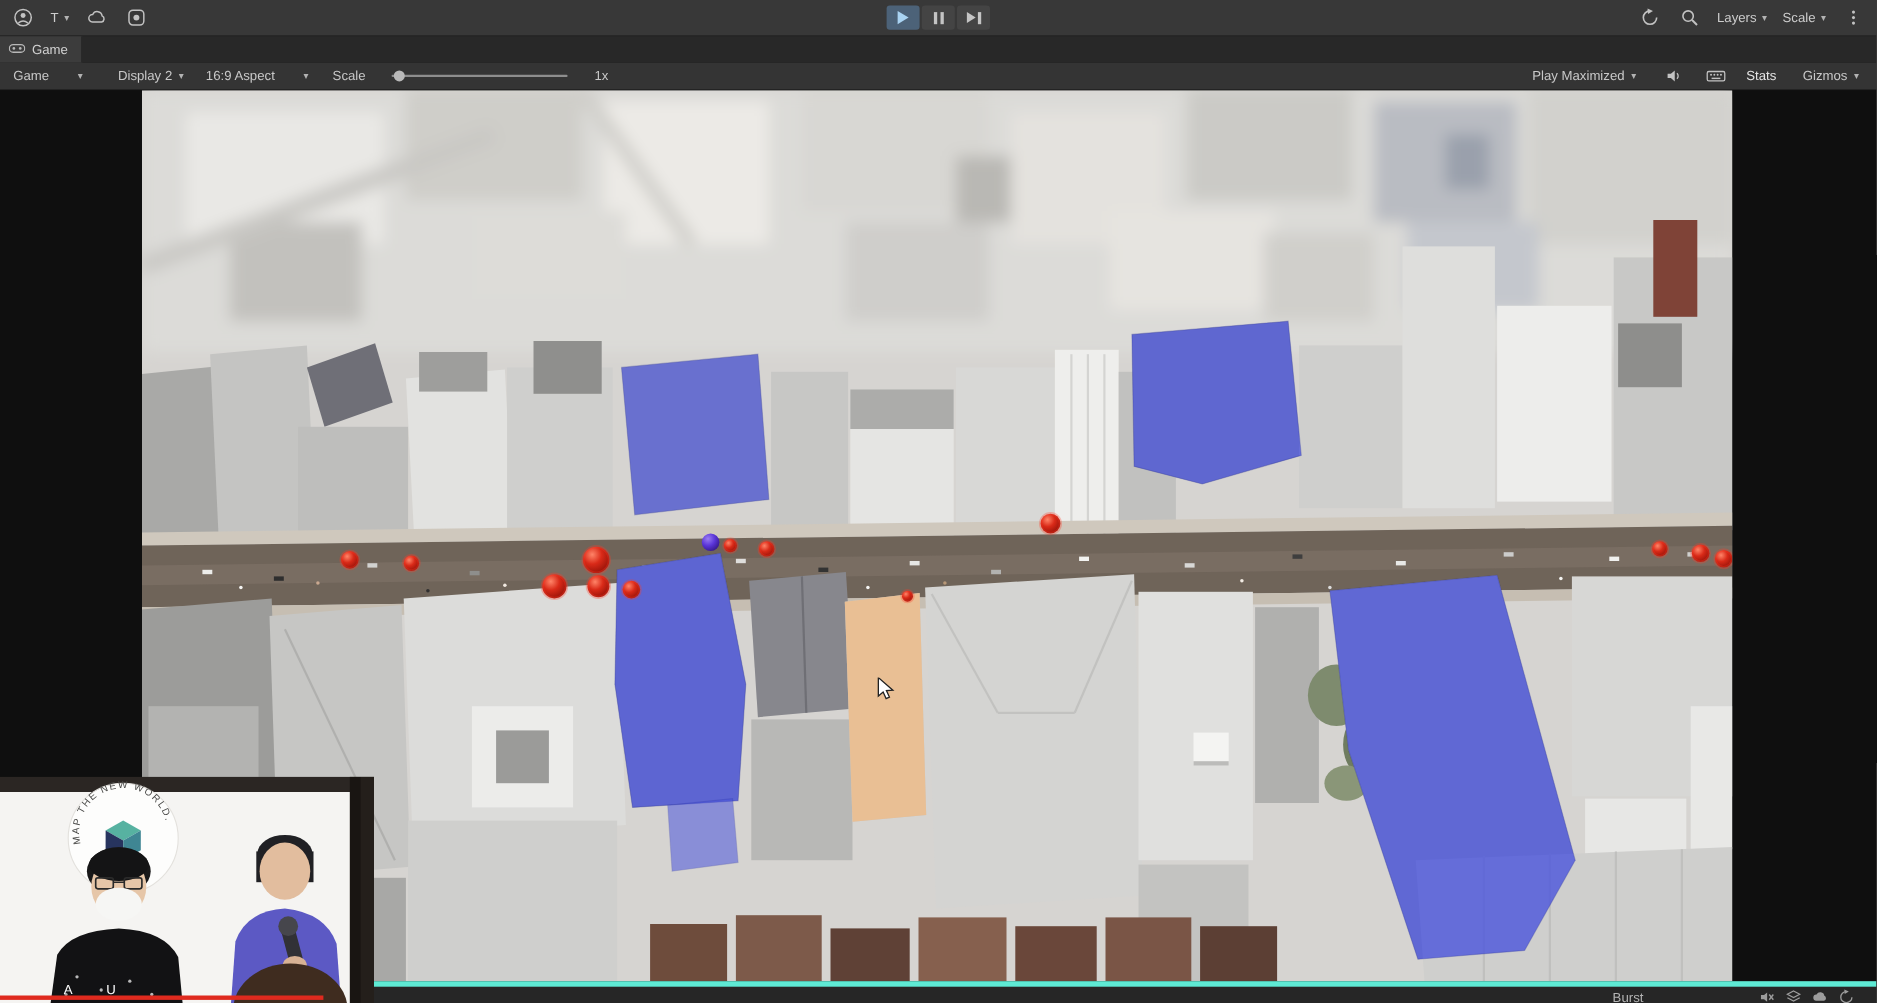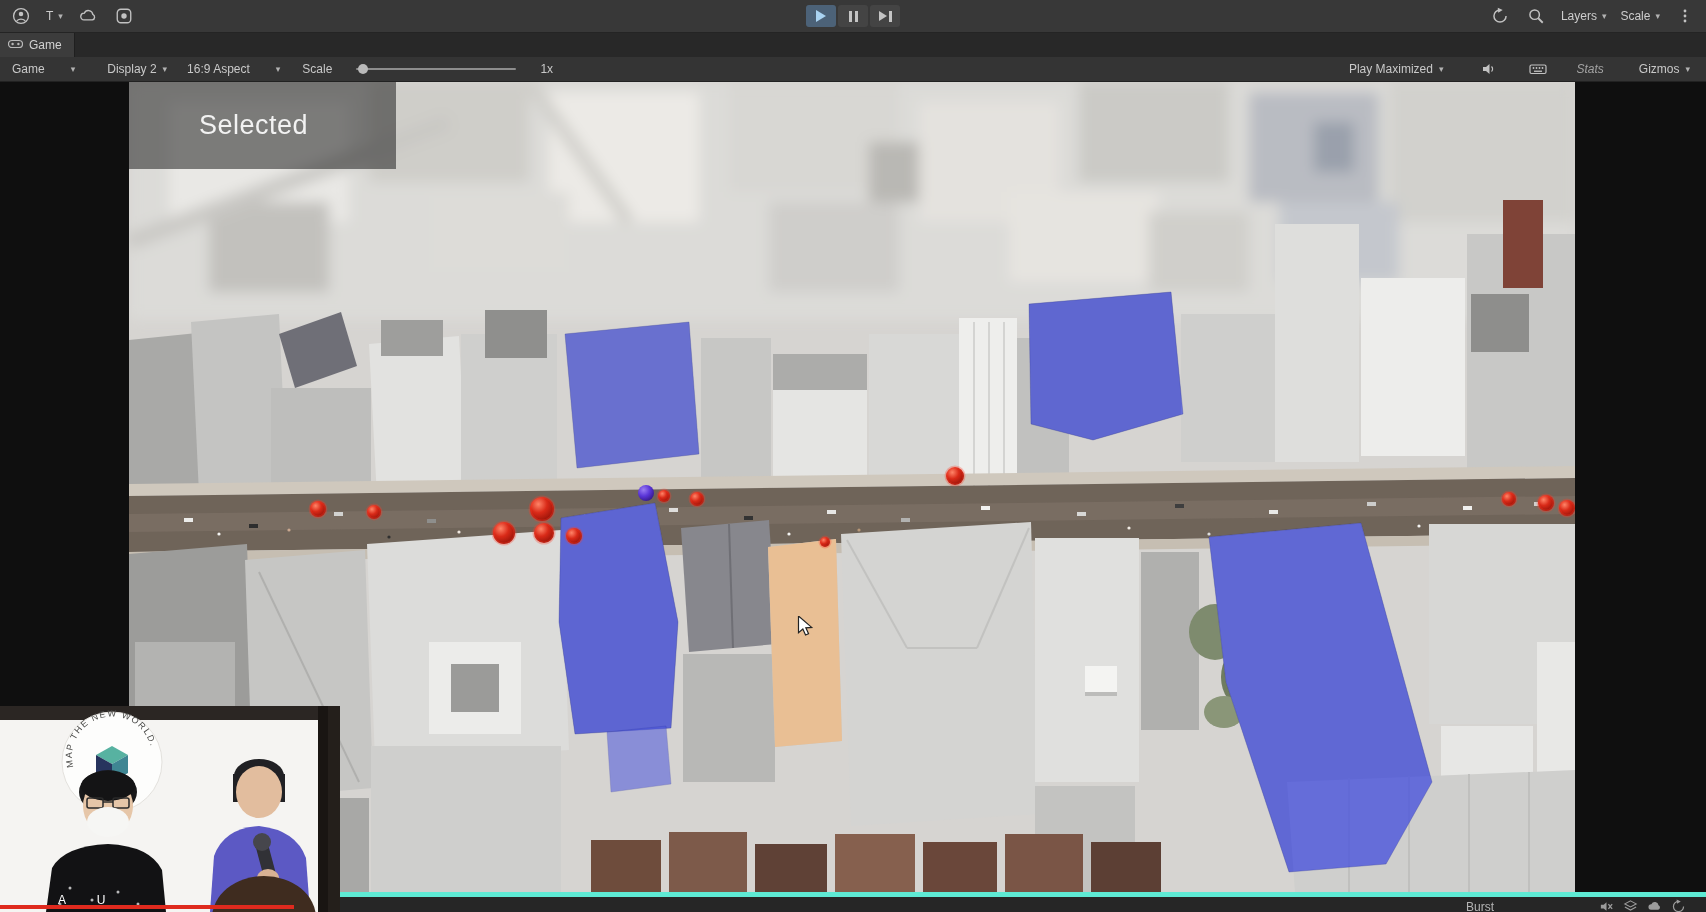--- a/index.html
+++ b/index.html
@@ -49,22 +49,22 @@
     position:absolute; left:0; top:57px; width:1706px; height:25px;
     background:#343434; border-bottom:1px solid #222;
     display:flex; align-items:center; justify-content:space-between; padding:0 8px 0 4px;
   }
   .gt-left, .gt-right { display:flex; align-items:center; }
   .gt-dd { display:flex; align-items:center; gap:6px; padding:0 8px; color:#c9c9c9; }
   .gt-dd.wide { gap:26px; }
   .scale-wrap { display:flex; align-items:center; gap:24px; margin-left:14px; }
   .slider-track { position:relative; width:160px; height:2px; background:#8d8d8d; border-radius:1px; }
   .slider-handle { position:absolute; left:2px; top:-4px; width:10px; height:10px; border-radius:50%; background:#b9b9b9; }
-  .gt-right > * { margin-left:27px; }
-  .txt-btn { color:#a3a3a3;font-style:italic; }
+  .gt-right > * { margin-left:16px; }
+  .txt-btn { color:#e5e5e5; }
   
   .viewport { position:absolute; left:0; top:82px; width:1706px; height:810px; background:#0f0f0f; }
   .scene-wrap { position:absolute; left:129px; top:0; width:1446px; height:810px; overflow:hidden; }
   .scene-wrap svg.scene { display:block; width:1446px; height:810px; }
   .selected-overlay {
     position:absolute; left:0; top:0; width:267px; height:87px;
     background:rgba(32,32,32,0.55); display:flex; align-items:center;
     padding-left:70px;
   }
   .selected-overlay span { font-size:27px; color:#f2f2f2; letter-spacing:0.5px; }
@@ -425,23 +425,20 @@
             <circle cx="415" cy="451" r="10" fill="url(#markerGrad)" stroke="rgba(255,60,40,0.3)" stroke-width="3"></circle>
             <circle cx="445" cy="454" r="8" fill="url(#markerGrad)" stroke="rgba(255,60,40,0.3)" stroke-width="3"></circle>
             <circle cx="696" cy="460" r="5" fill="url(#markerGrad)" stroke="rgba(255,60,40,0.3)" stroke-width="3"></circle>
             <circle cx="1380" cy="417" r="7" fill="url(#markerGrad)" stroke="rgba(255,60,40,0.3)" stroke-width="3"></circle>
             <circle cx="1417" cy="421" r="8" fill="url(#markerGrad)" stroke="rgba(255,60,40,0.3)" stroke-width="3"></circle>
             <circle cx="1438" cy="426" r="8" fill="url(#markerGrad)" stroke="rgba(255,60,40,0.3)" stroke-width="3"></circle>
             <circle cx="517" cy="411" r="8" fill="url(#markerPurpleGrad)"></circle>
           </g>
       </svg>
 
-      <div class="selected-overlay">
-        <span>Selected</span>
-      </div>
 
       <div class="cursor">
         <svg width="18" height="21" viewBox="0 0 12 14">
             <path d="M1,0 L1,11.2 L3.9,8.7 L5.7,12.7 L7.7,11.8 L5.9,7.9 L9.8,7.6 Z" fill="#ffffff" stroke="#222222" stroke-width="0.8"></path>
           </svg>
       </div>
     </div>
   </div>
 
   <div class="statusbar">

